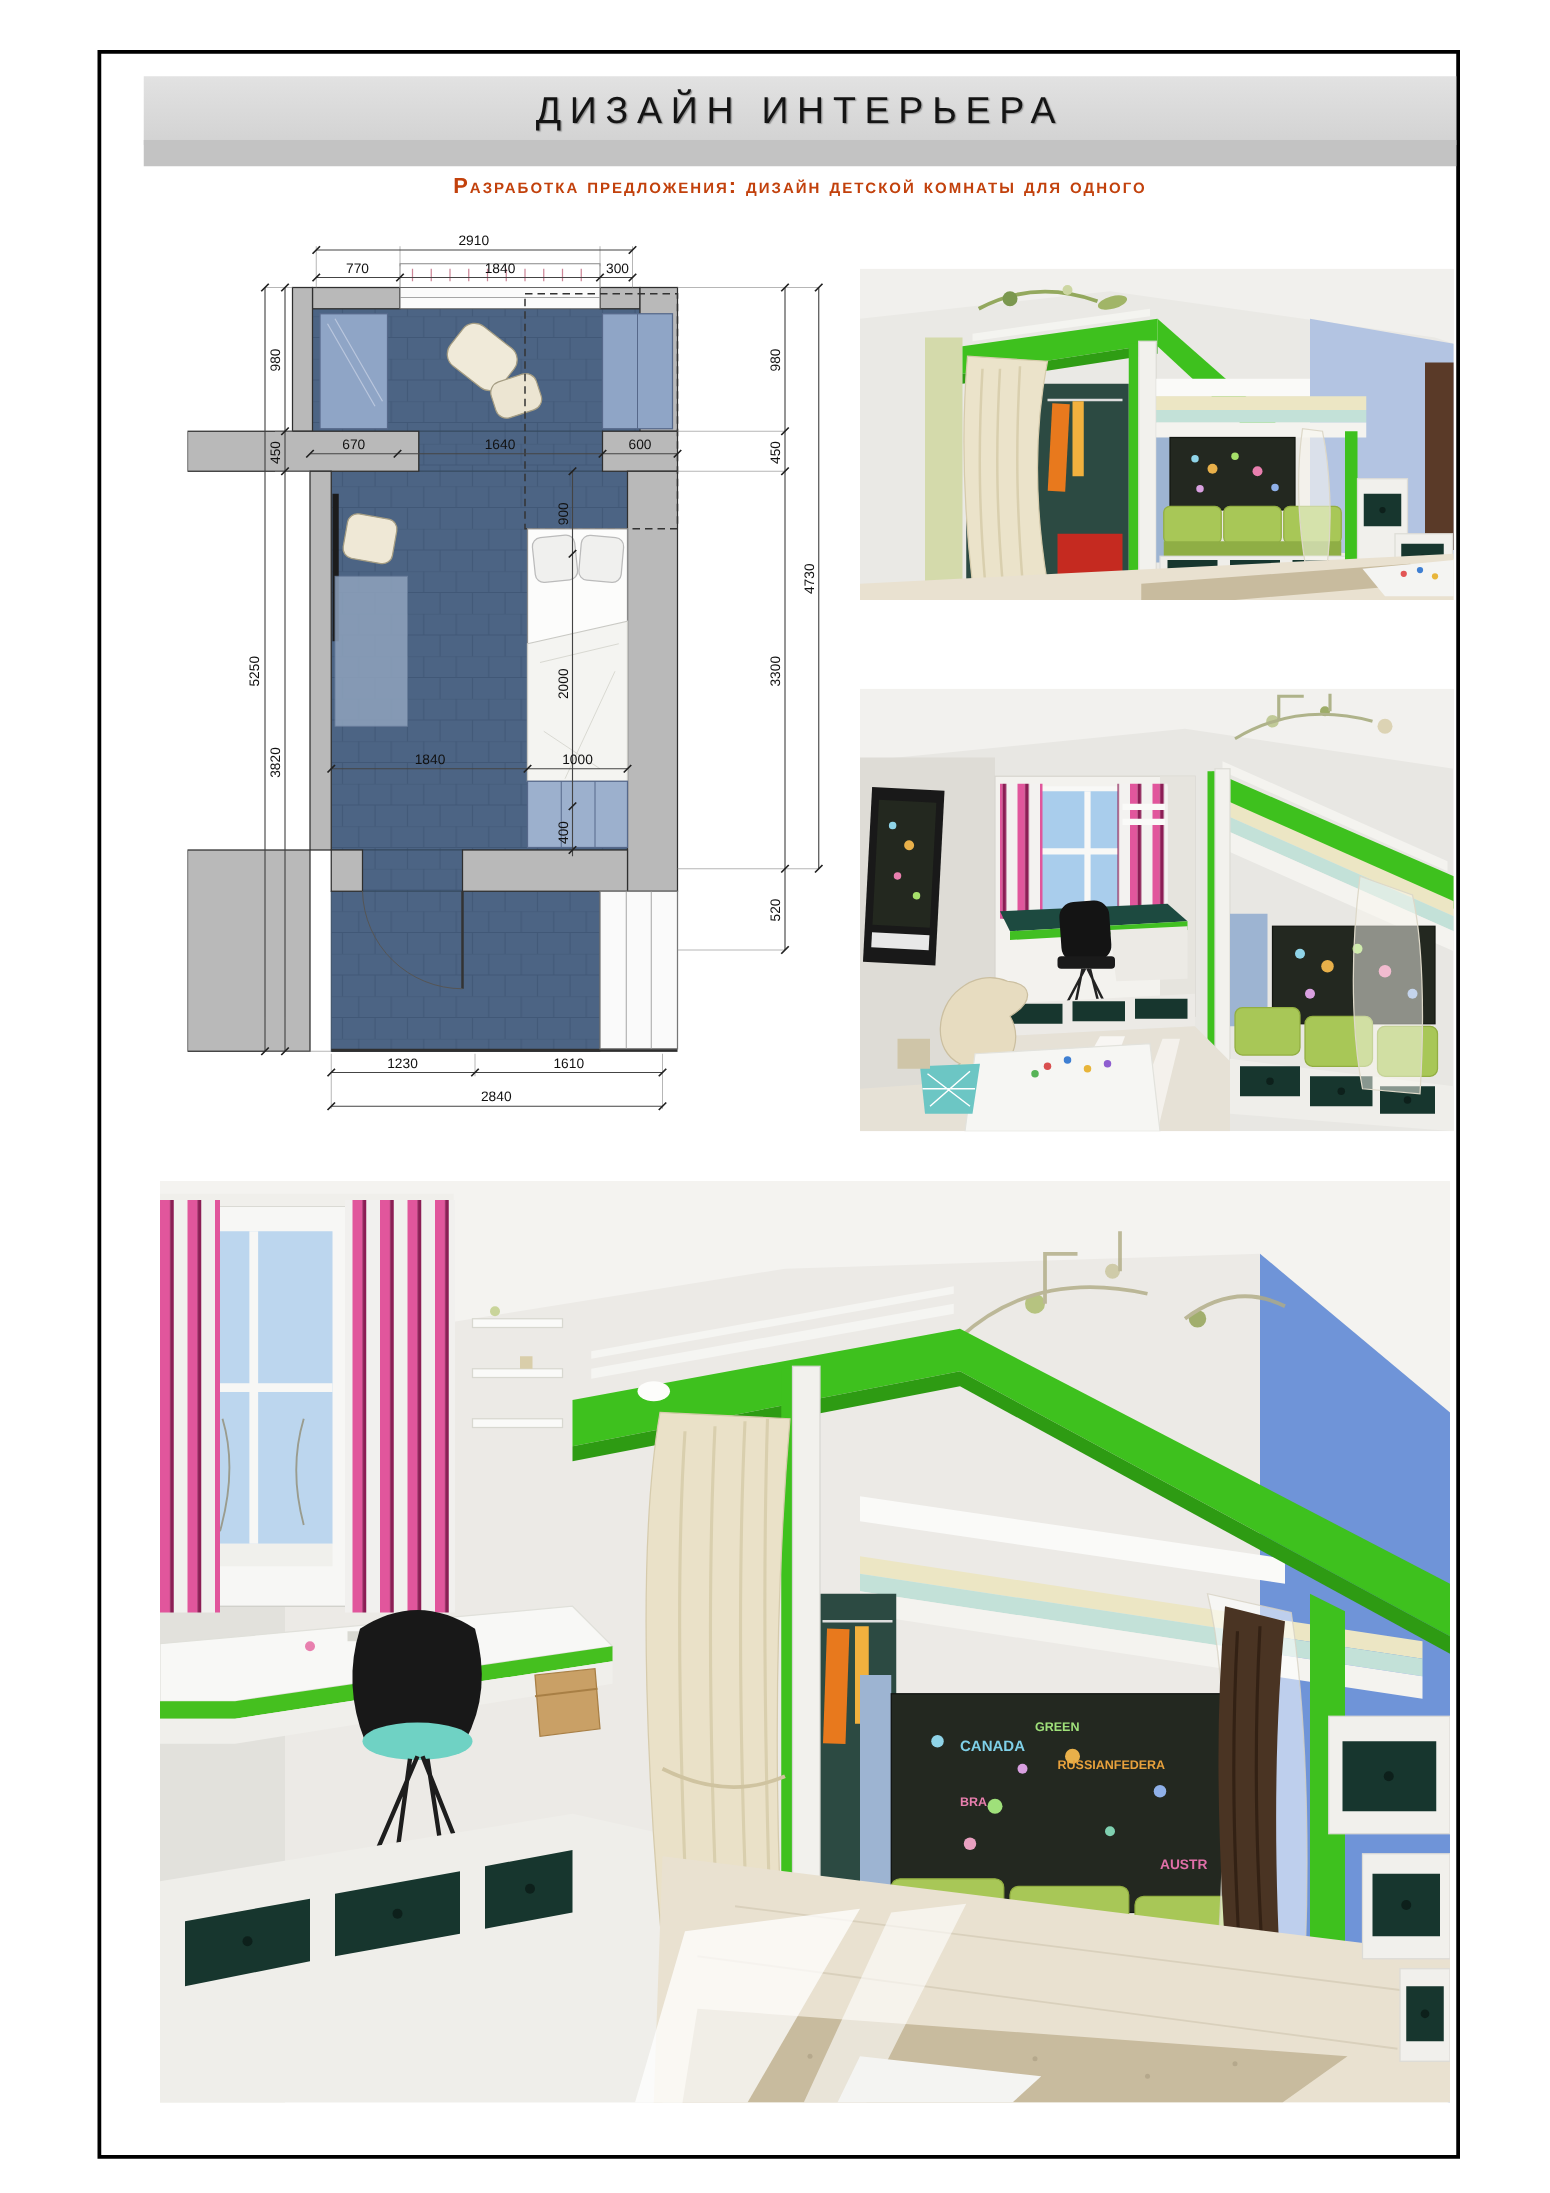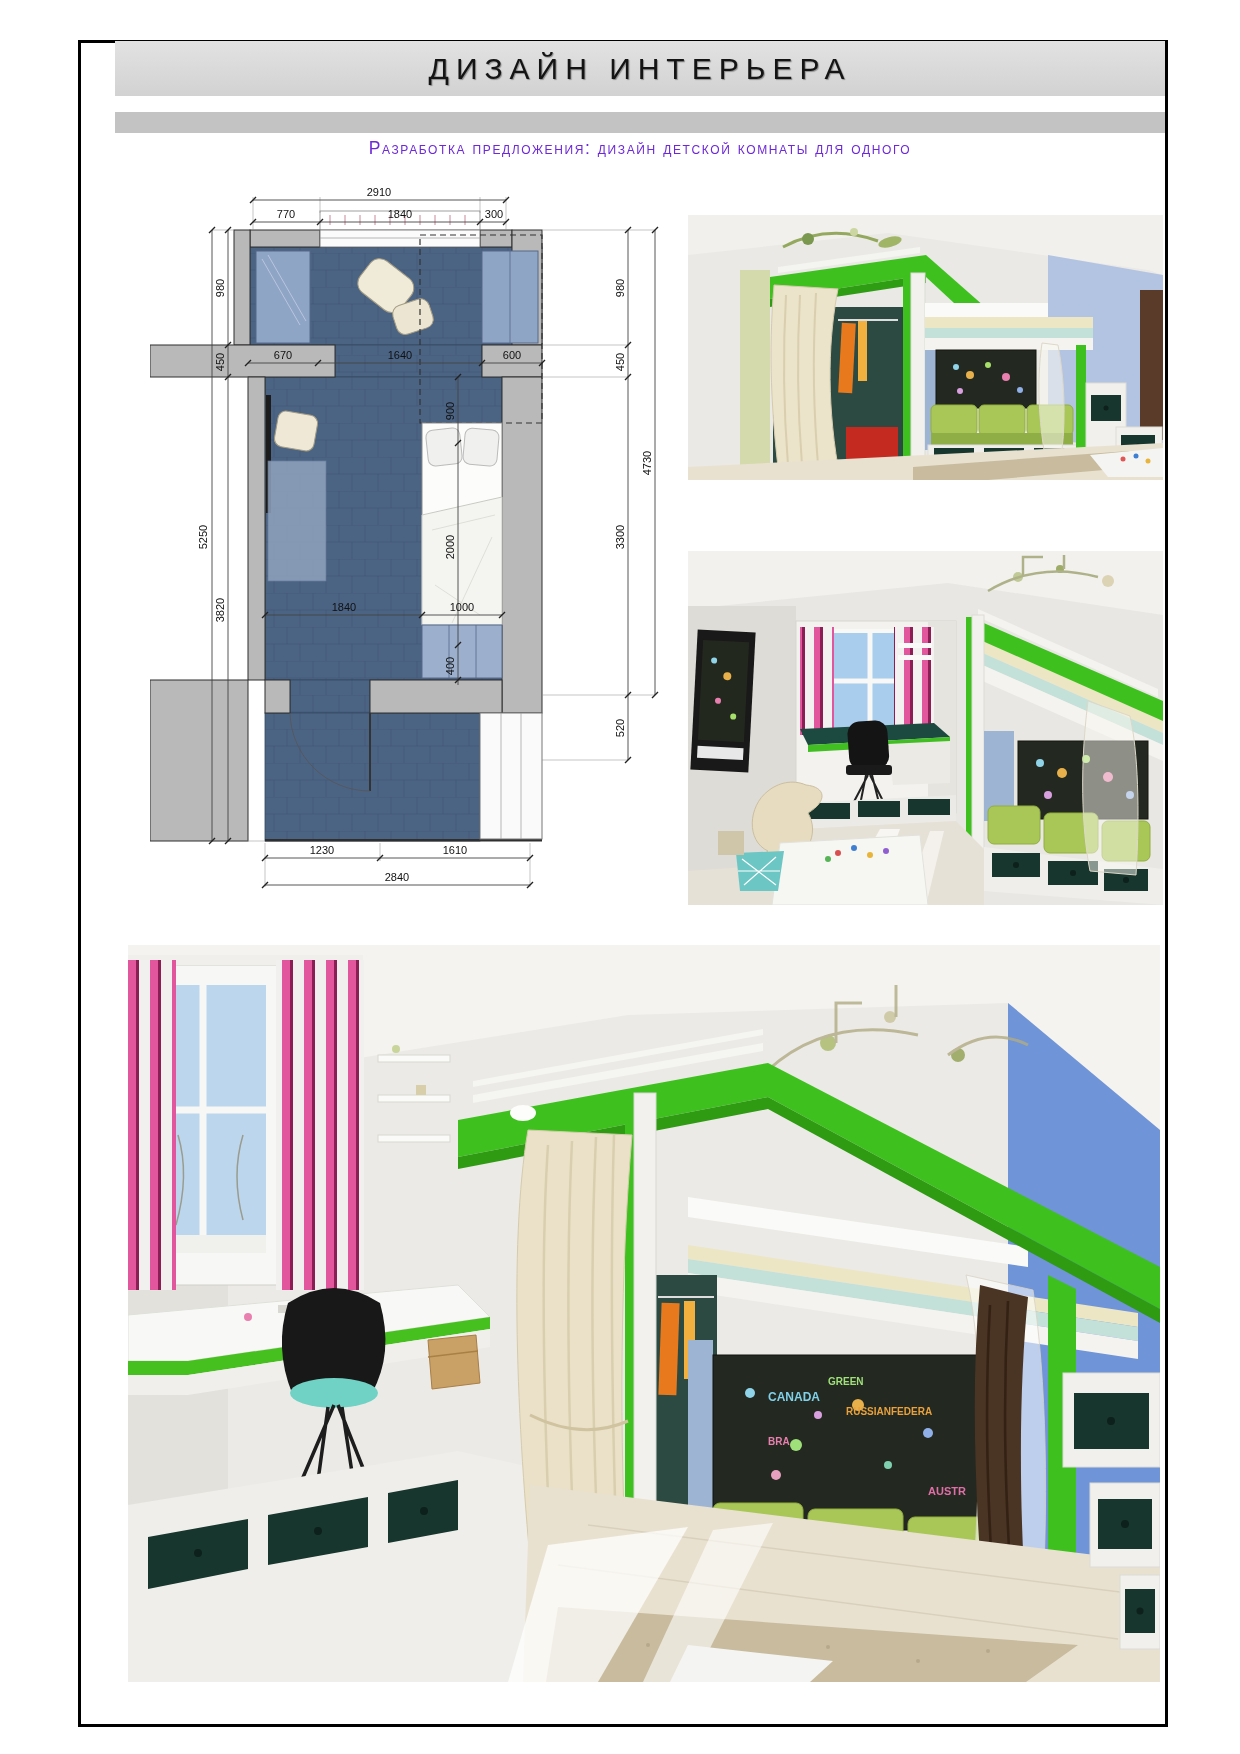--- a/index.html
+++ b/index.html
@@ -1,26 +1,26 @@
 <!DOCTYPE html>
 <html><head>
 <meta charset="utf-8">
 <style>
   html,body{margin:0;padding:0;background:#fff;}
   .sheet{position:relative;width:1240px;height:1754px;background:#ffffff;overflow:hidden;
          font-family:"Liberation Sans",sans-serif;}
   .frame{position:absolute;left:78px;top:40px;width:1084px;height:1681px;border:3px solid #000;}
-  .banner{position:absolute;left:115px;top:41px;width:1050px;height:55px;
+  .banner{position:absolute;left:115px;top:61px;width:1050px;height:55px;
           background:linear-gradient(#e2e2e2,#d2d2d2);display:flex;align-items:center;justify-content:center;}
   .banner h1{margin:0;font-size:30px;font-weight:500;letter-spacing:7px;color:#141414;
              text-shadow:1px 1px 1px rgba(0,0,0,.35);}
   .strip{position:absolute;left:115px;top:112px;width:1050px;height:21px;background:#c3c3c3;}
   .subtitle{position:absolute;left:115px;top:137px;width:1050px;text-align:center;
-            font-size:17.5px;line-height:1.3;font-weight:400;letter-spacing:1.6px;
-            font-variant:small-caps;color:#6d28d9;}
+            font-size:17.5px;line-height:1.3;font-weight:700;letter-spacing:1.6px;
+            font-variant:small-caps;color:#c2410c;}
   .abs{position:absolute;}
   svg text{font-family:"Liberation Sans",sans-serif;}
   .dim{font-size:11px;fill:#111;}
   .mapword{font-weight:700;}
 </style>
 </head>
 <body>
 
 <div class="sheet">
   <div class="frame"></div>

